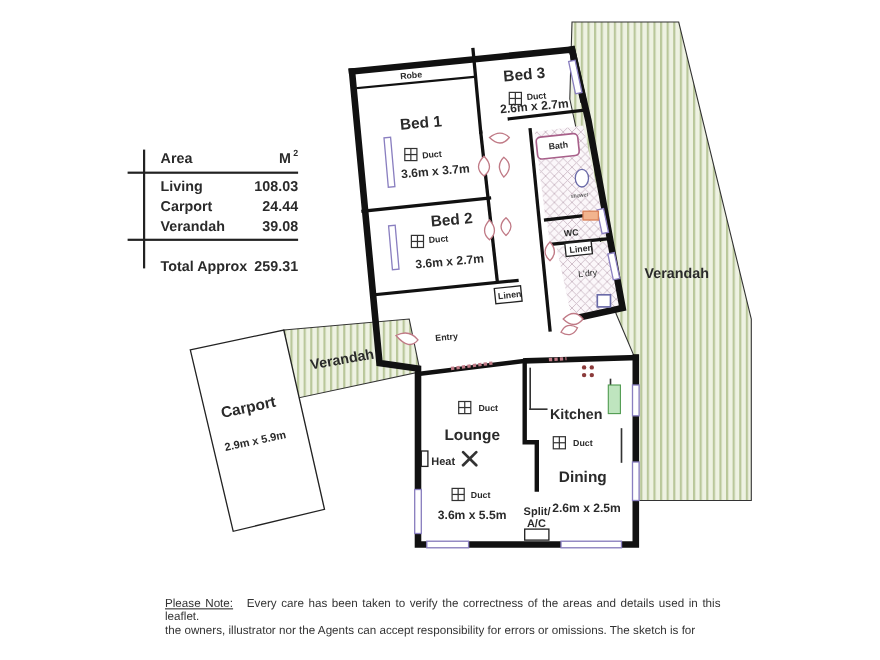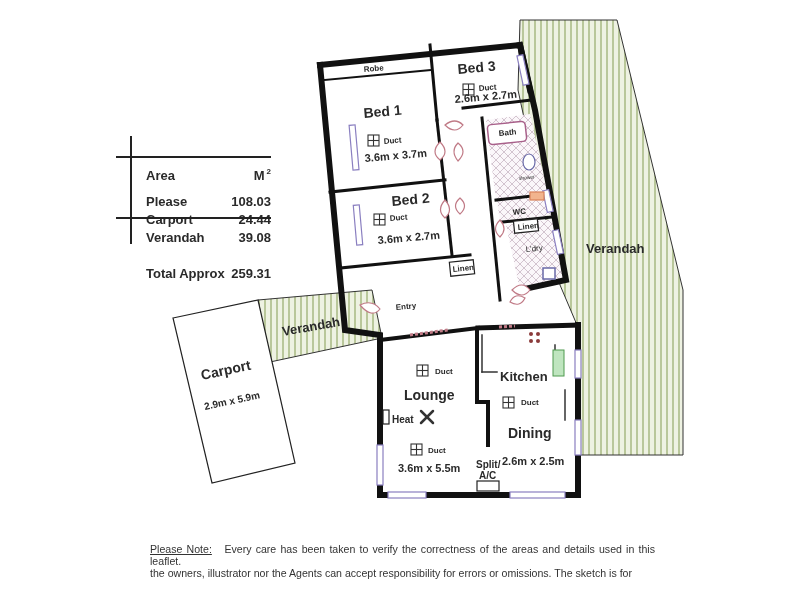--- a/index.html
+++ b/index.html
@@ -7,21 +7,21 @@
   #plan { position:absolute; left:0; top:0; width:800px; height:600px; }
   .lbl { font-family:"Liberation Sans", sans-serif; fill:#2a2a2a; }
   .room { font-weight:bold; font-size:14px; }
   .dim { font-weight:bold; font-size:11px; }
   .small { font-size:8px; font-weight:bold; }
   .tiny { font-size:5px; }
   
   #area-table { position:absolute; left:116px; top:128px; width:155px; }
   #area-table .vline { position:absolute; left:14px; top:8px; width:2px; height:108px; background:#222; }
   #area-table .hline { position:absolute; left:0; width:155px; height:2px; background:#222; }
-  #area-table .row { position:absolute; left:30px; width:125px; display:flex; justify-content:space-between; font-weight:bold; font-size:13px; color:#2a2a2a;margin-top:32px; }
+  #area-table .row { position:absolute; left:30px; width:125px; display:flex; justify-content:space-between; font-weight:bold; font-size:13px; color:#2a2a2a; }
   #area-table .sup { font-size:8px; position:relative; top:-6px; margin-left:2px; }
   
   #note { position:absolute; left:150px; top:543px; width:505px; font-size:10.6px; line-height:12px; color:#333; text-align:justify; }
   #note .u { text-decoration:underline; }
 </style>
 </head>
 <body>
 
 <svg id="plan" viewBox="0 0 800 600" xmlns="http://www.w3.org/2000/svg">
   <defs>
@@ -184,21 +184,21 @@
 </svg>
 
 <div id="area-table">
   <div class="vline"></div>
   <div class="row" style="top:8px">
     <span>Area</span>
     <span><span>M</span><span class="sup">2</span></span>
   </div>
   <div class="hline" style="top:28px"></div>
   <div class="row" style="top:34px">
-    <span>Please</span>
+    <span>Living</span>
     <span>108.03</span>
   </div>
   <div class="row" style="top:52px">
     <span>Carport</span>
     <span>24.44</span>
   </div>
   <div class="row" style="top:70px">
     <span>Verandah</span>
     <span>39.08</span>
   </div>

